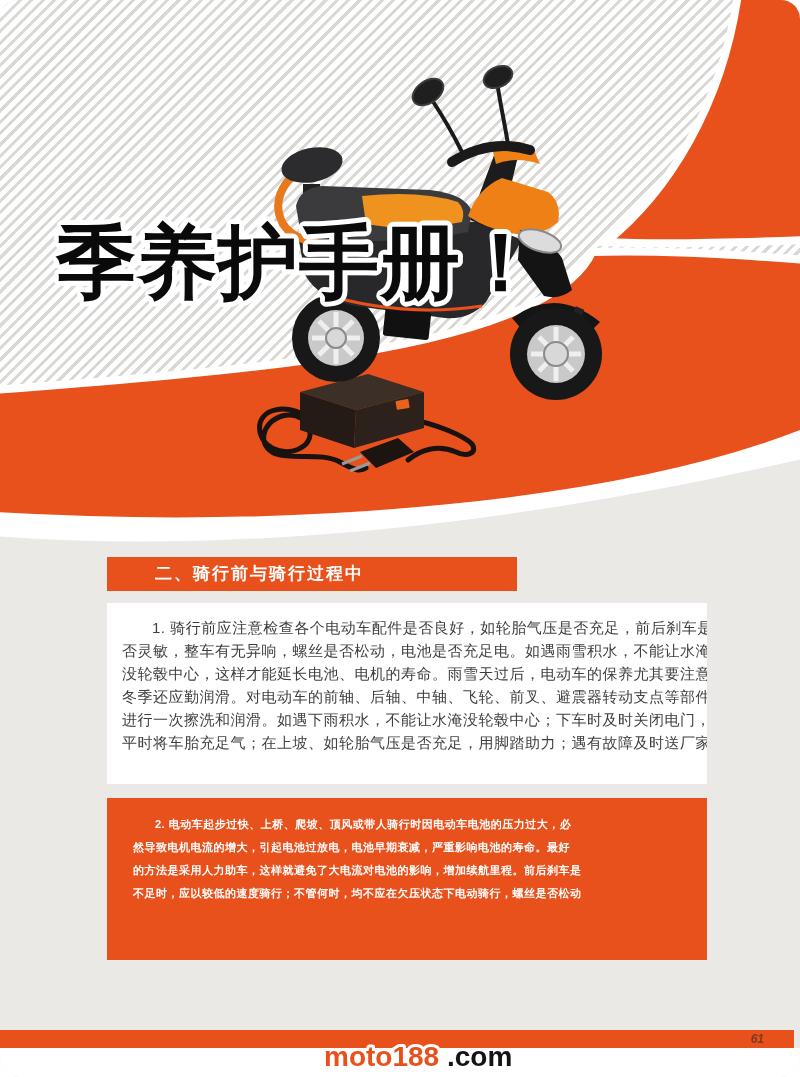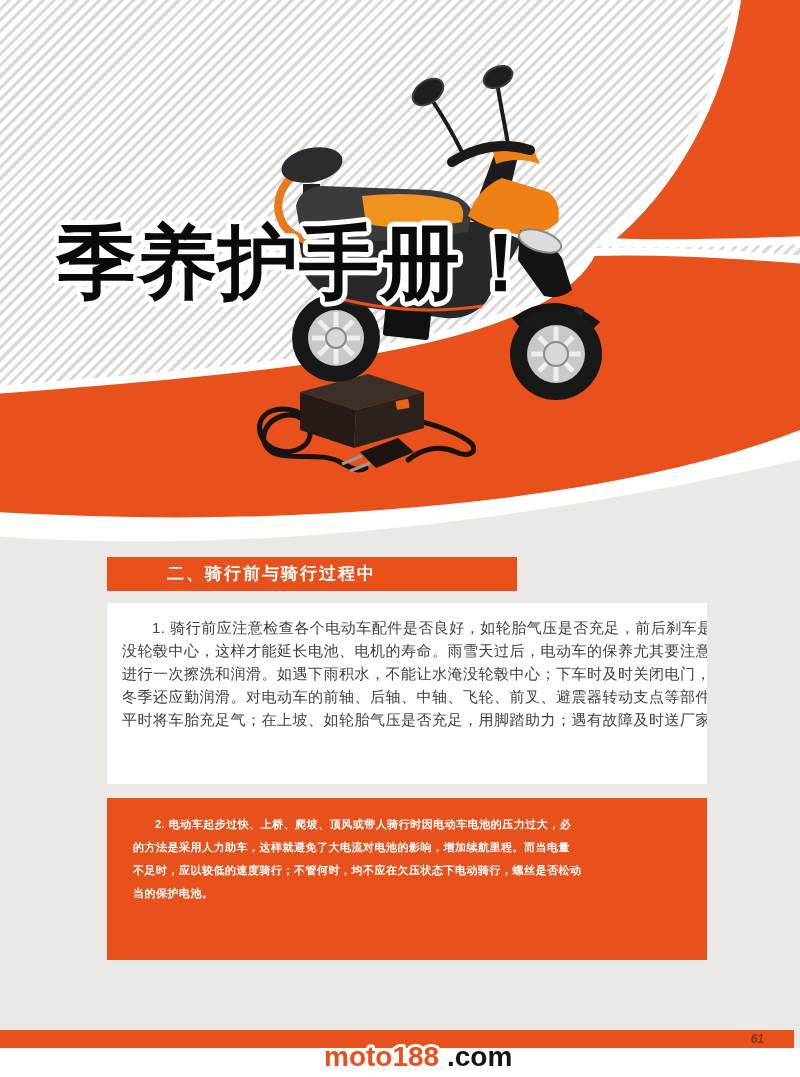--- a/index.html
+++ b/index.html
@@ -1,37 +1,37 @@
 <!DOCTYPE html>
 <html><head>
 <meta charset="utf-8">
 <style>
   html,body{margin:0;padding:0;}
   body{width:800px;font-family:"Liberation Sans",sans-serif;}
-  .page{position:relative;width:800px;height:1077px;background:#ebe9e6;overflow:hidden;}
+  .page{position:relative;width:800px;height:1077px;background:#ebe9e6;overflow:hidden;border-radius:19px;}
 
   
   .hero{
     position:absolute;left:0;top:0;width:800px;height:560px;
     background:repeating-linear-gradient(135deg,#ffffff 0px,#ffffff 5px,#d9d8d5 5px,#d9d8d5 8px);
     overflow:hidden;
   }
   .hero-art{position:absolute;left:0;top:0;}
   .title-svg{position:absolute;left:38px;top:198px;overflow:visible;}
   .title-svg text{
     font-family:"Liberation Serif","DejaVu Serif",serif;
     font-weight:bold;font-size:80px;letter-spacing:1px;
     fill:#0a0a0a;stroke:#ffffff;stroke-width:10px;paint-order:stroke;stroke-linejoin:round;
   }
 
   
   .section-bar{
     position:absolute;left:107px;top:557px;width:410px;height:34px;
     background:#e8501c;color:#ffffff;font-weight:bold;font-size:17px;
-    line-height:34px;padding-left:60px;box-sizing:border-box;letter-spacing:2px;
+    line-height:34px;padding-left:48px;box-sizing:border-box;letter-spacing:2px;
   }
   .white-box{
     position:absolute;left:107px;top:603px;width:600px;height:181px;
     background:#ffffff;box-sizing:border-box;padding:13px 11px 0 15px;
     color:#3e3e3e;font-size:15px;overflow:hidden;
   }
   .white-box .line{line-height:23px;white-space:nowrap;letter-spacing:0.5px;}
   .orange-box{
     position:absolute;left:107px;top:798px;width:600px;height:162px;
     background:#e8501c;box-sizing:border-box;padding:15px 11px 0 26px;
@@ -139,31 +139,32 @@
       <text x="18" y="92">季养护手册！</text>
     </svg>
   </div>
 
   <div class="section-bar">
     <span>二、骑行前与骑行过程中</span>
   </div>
 
   <div class="white-box">
     <div class="line indent">1. 骑行前应注意检查各个电动车配件是否良好，如轮胎气压是否充足，前后刹车是</div>
+    <div class="line">否灵敏，整车有无异响，螺丝是否松动，电池是否充足电。如遇雨雪积水，不能让水淹</div>
     <div class="line">没轮毂中心，这样才能延长电池、电机的寿命。雨雪天过后，电动车的保养尤其要注意。</div>
+    <div class="line">冬季还应勤润滑。对电动车的前轴、后轴、中轴、飞轮、前叉、避震器转动支点等部件</div>
     <div class="line">进行一次擦洗和润滑。如遇下雨积水，不能让水淹没轮毂中心；下车时及时关闭电门，</div>
-    <div class="line">冬季还应勤润滑。对电动车的前轴、后轴、中轴、飞轮、前叉、避震器转动支点等部件</div>
     <div class="line">平时将车胎充足气；在上坡、如轮胎气压是否充足，用脚踏助力；遇有故障及时送厂家</div>
   </div>
 
   <div class="orange-box">
     <div class="line indent">2. 电动车起步过快、上桥、爬坡、顶风或带人骑行时因电动车电池的压力过大，必</div>
-    <div class="line">的方法是采用人力助车，这样就避免了大电流对电池的影响，增加续航里程。而当电量</div>
+    <div class="line">然导致电机电流的增大，引起电池过放电，电池早期衰减，严重影响电池的寿命。最好</div>
+    <div class="line">的方法是采用人力助车，这样就避免了大电流对电池的影响，增加续航里程。前后刹车是</div>
     <div class="line">不足时，应以较低的速度骑行；不管何时，均不应在欠压状态下电动骑行，螺丝是否松动</div>
-    <div class="line">当的保护电池。</div>
   </div>
 
   <div class="bottom-white"></div>
   <div class="footer-bar">
     <span class="page-number">61</span>
   </div>
   <svg class="logo-svg" width="220" height="44">
     <text x="4" y="30">
       <tspan fill="#e8501c">moto188</tspan>
       <tspan fill="#141414">.com</tspan>

